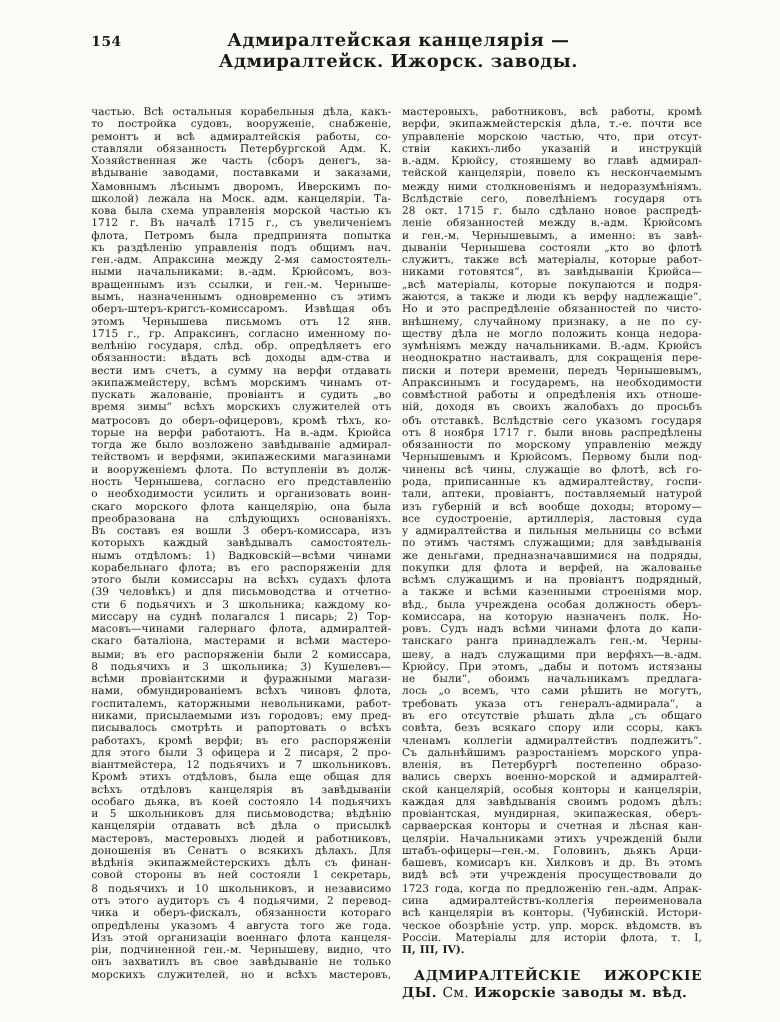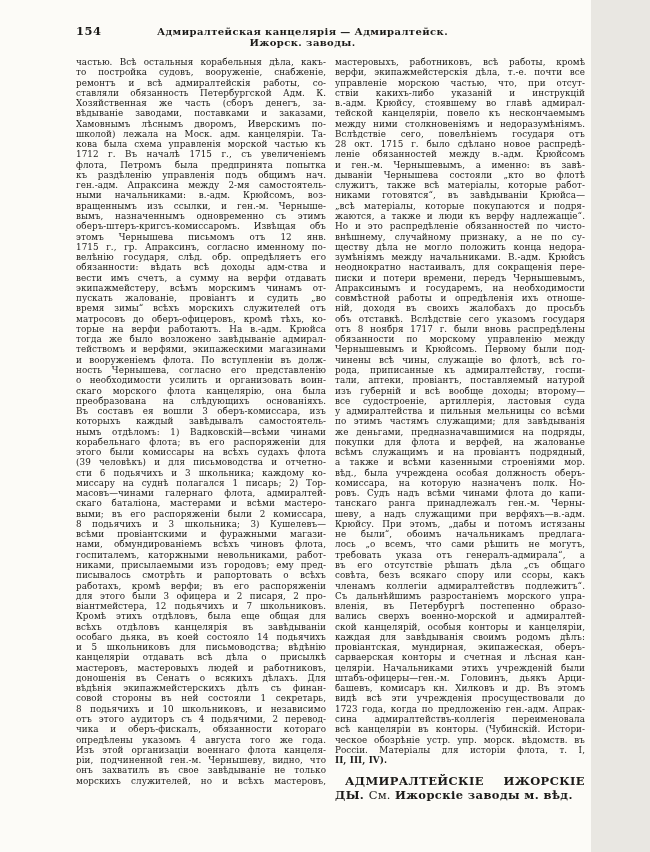--- a/index.html
+++ b/index.html
@@ -2,31 +2,31 @@
 <html><head>
 <meta charset="utf-8">
 <style>
   html,body { margin:0; padding:0; }
   body {
     width:650px; height:852px;
     background:#e9e7e2;
     font-family:"DejaVu Serif", serif;
   }
   .page {
-    position:relative; width:591px; height:852px;
+    position:relative; width:650px; height:852px;
     background:#fcfbf7; color:#1b1a18;
     box-sizing:border-box;
     padding:24px 62px 0 76px;
     overflow:hidden;
   }
   .header { display:flex; align-items:baseline; margin-bottom:9px; }
   .pagenum { font-size:11.5px; font-weight:bold; letter-spacing:0.5px; width:58px; flex:0 0 auto; }
-  .title   { flex:1 1 auto; text-align:center; font-weight:bold; font-size:10px; letter-spacing:0.4px; padding-right:58px; }
+  .title   { flex:1 1 auto; text-align:center; font-weight:bold; font-size:15px; letter-spacing:0.4px; padding-right:58px; }
   .columns { display:flex; gap:9px; }
-  .col { width:250px; flex:0 0 auto; font-size:8.8px; line-height:10.28px; letter-spacing:0.05px; }
+  .col { width:250px; flex:0 0 auto; font-size:8.8px; line-height:10.28px; letter-spacing:0.05px;margin-top:20px; }
   .line {
     height:10.28px; overflow:hidden;
     text-align:justify; text-align-last:justify;
     word-spacing:0.2px;
   }
   .line.flush { text-align-last:left;font-weight:bold; }
   .entry { margin-top:9px; font-size:11.5px; line-height:14px; font-weight:bold; letter-spacing:0.4px; }
   .entry .h1line { text-indent:10px; text-align:justify; text-align-last:justify; height:14px; overflow:hidden; }
   .entry .h2line { text-align:left; height:14px; overflow:hidden; }
   .entry .see { font-weight:normal; letter-spacing:0.2px; }

